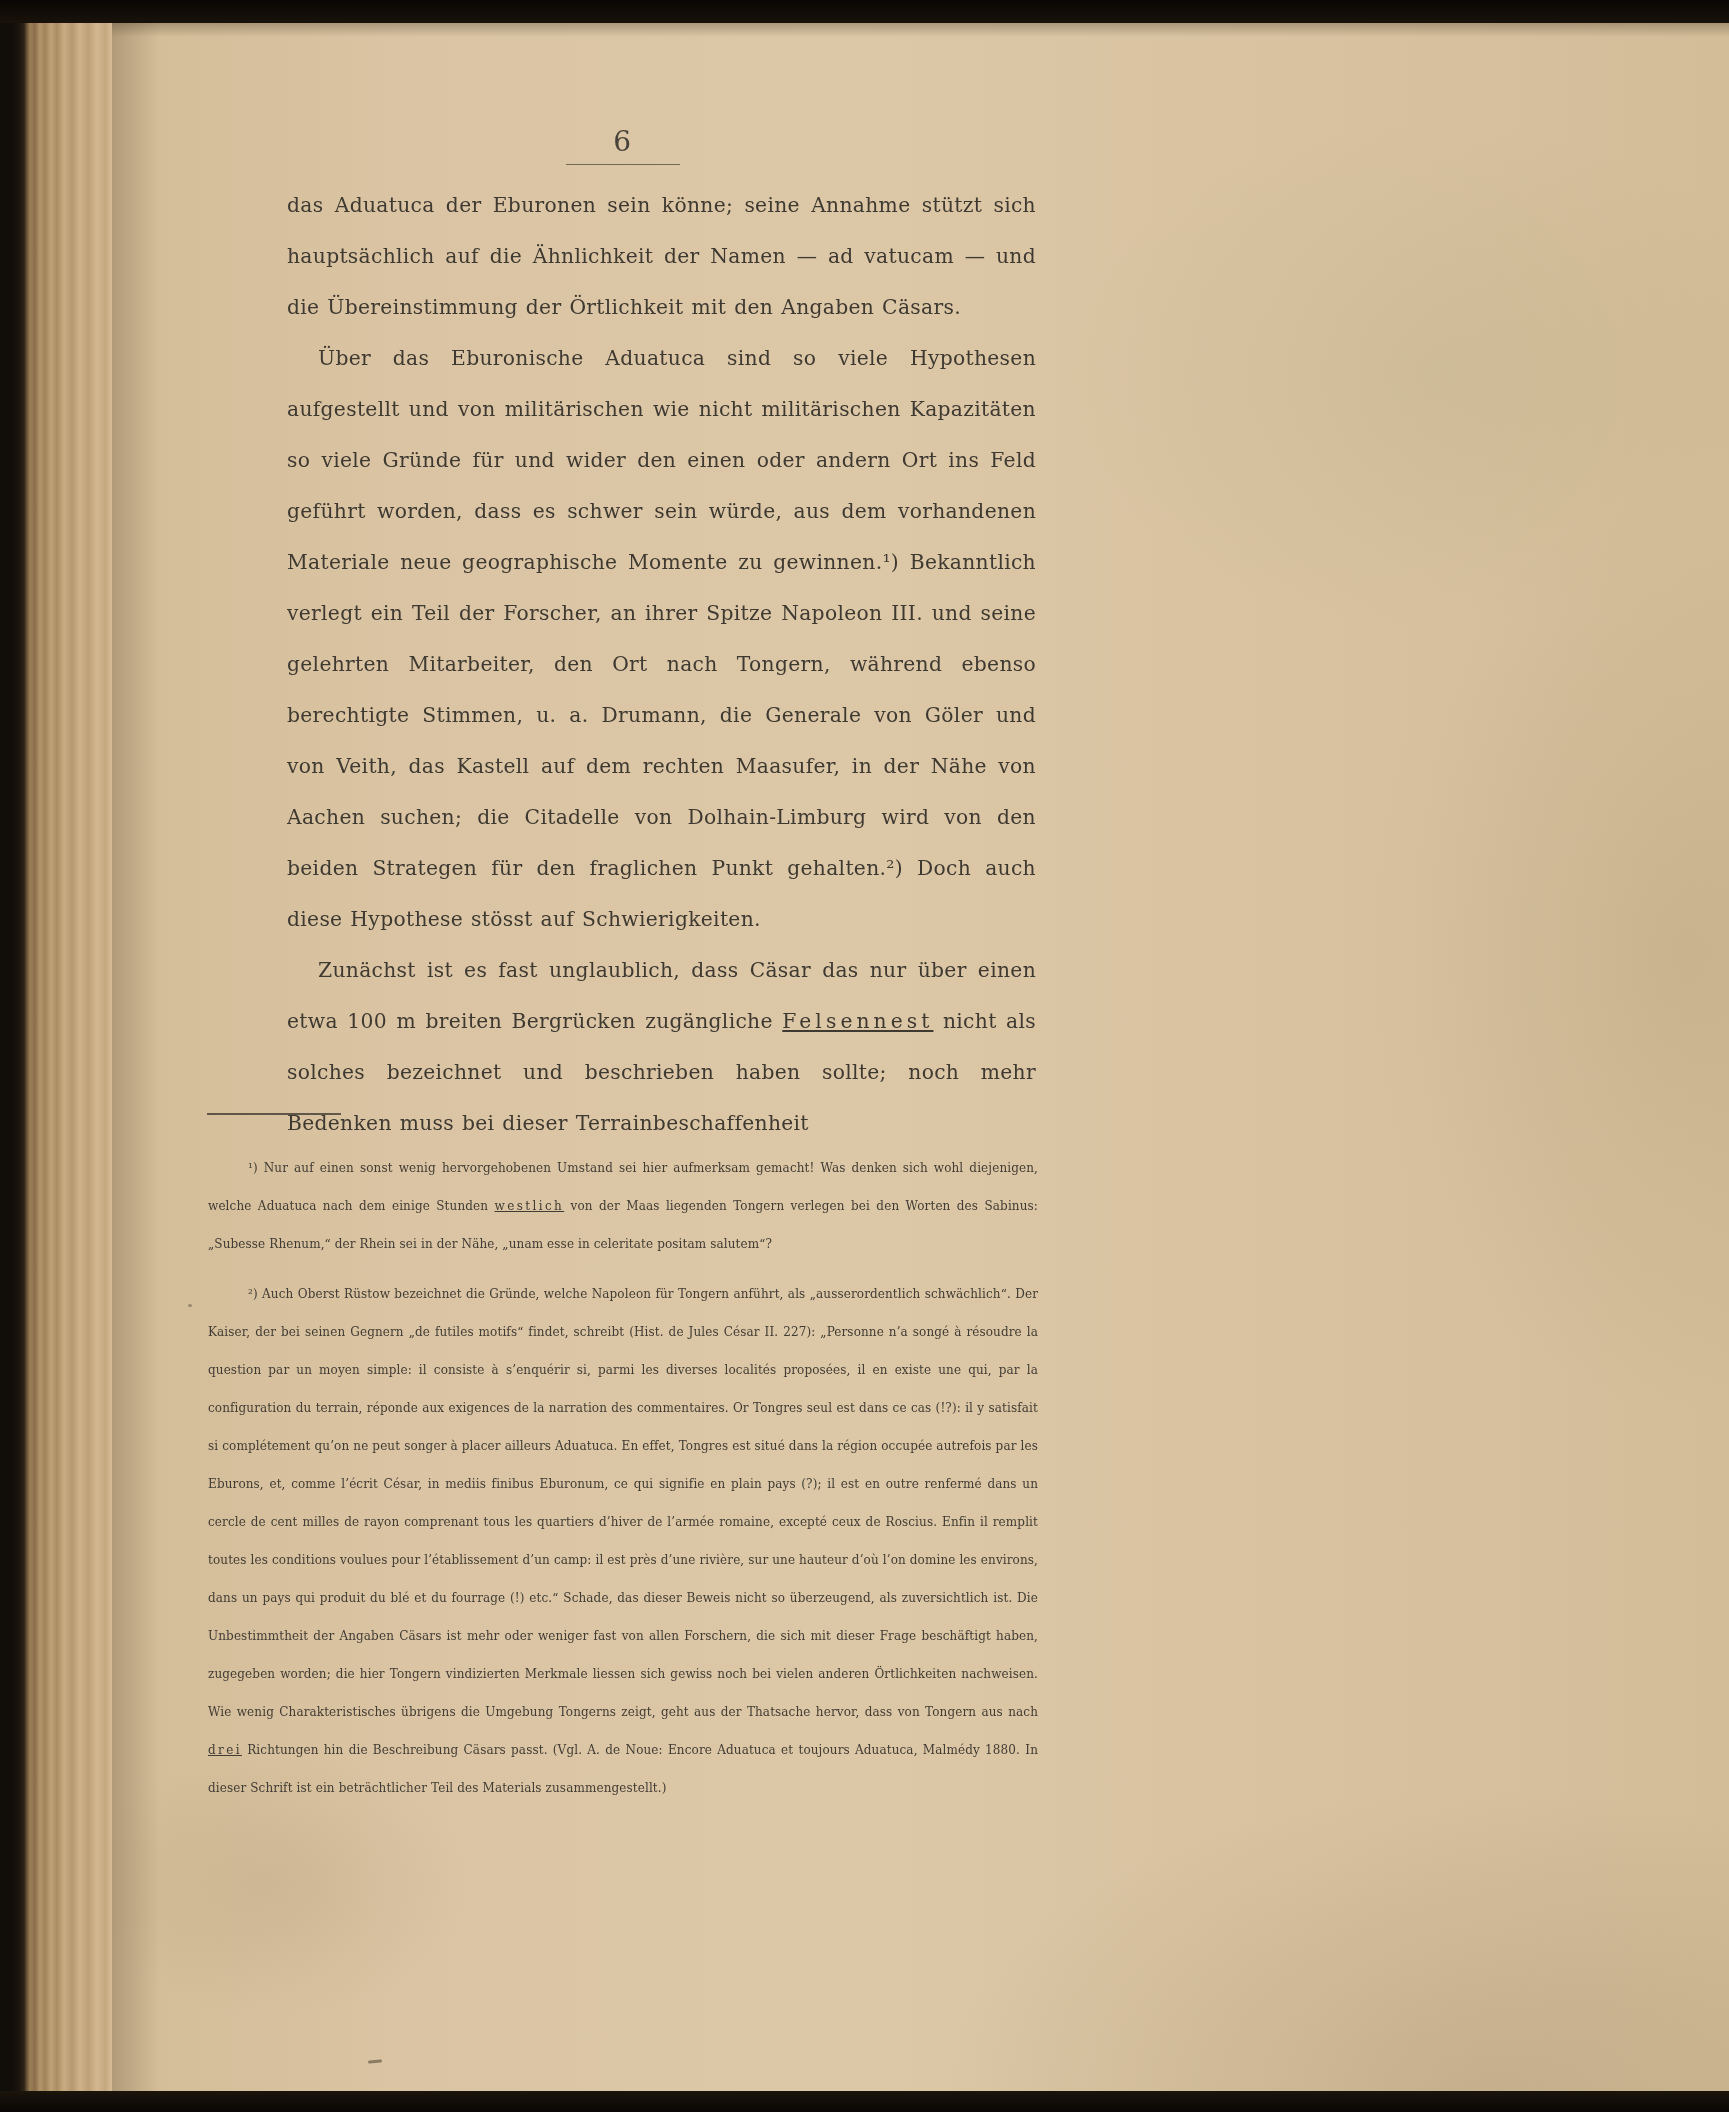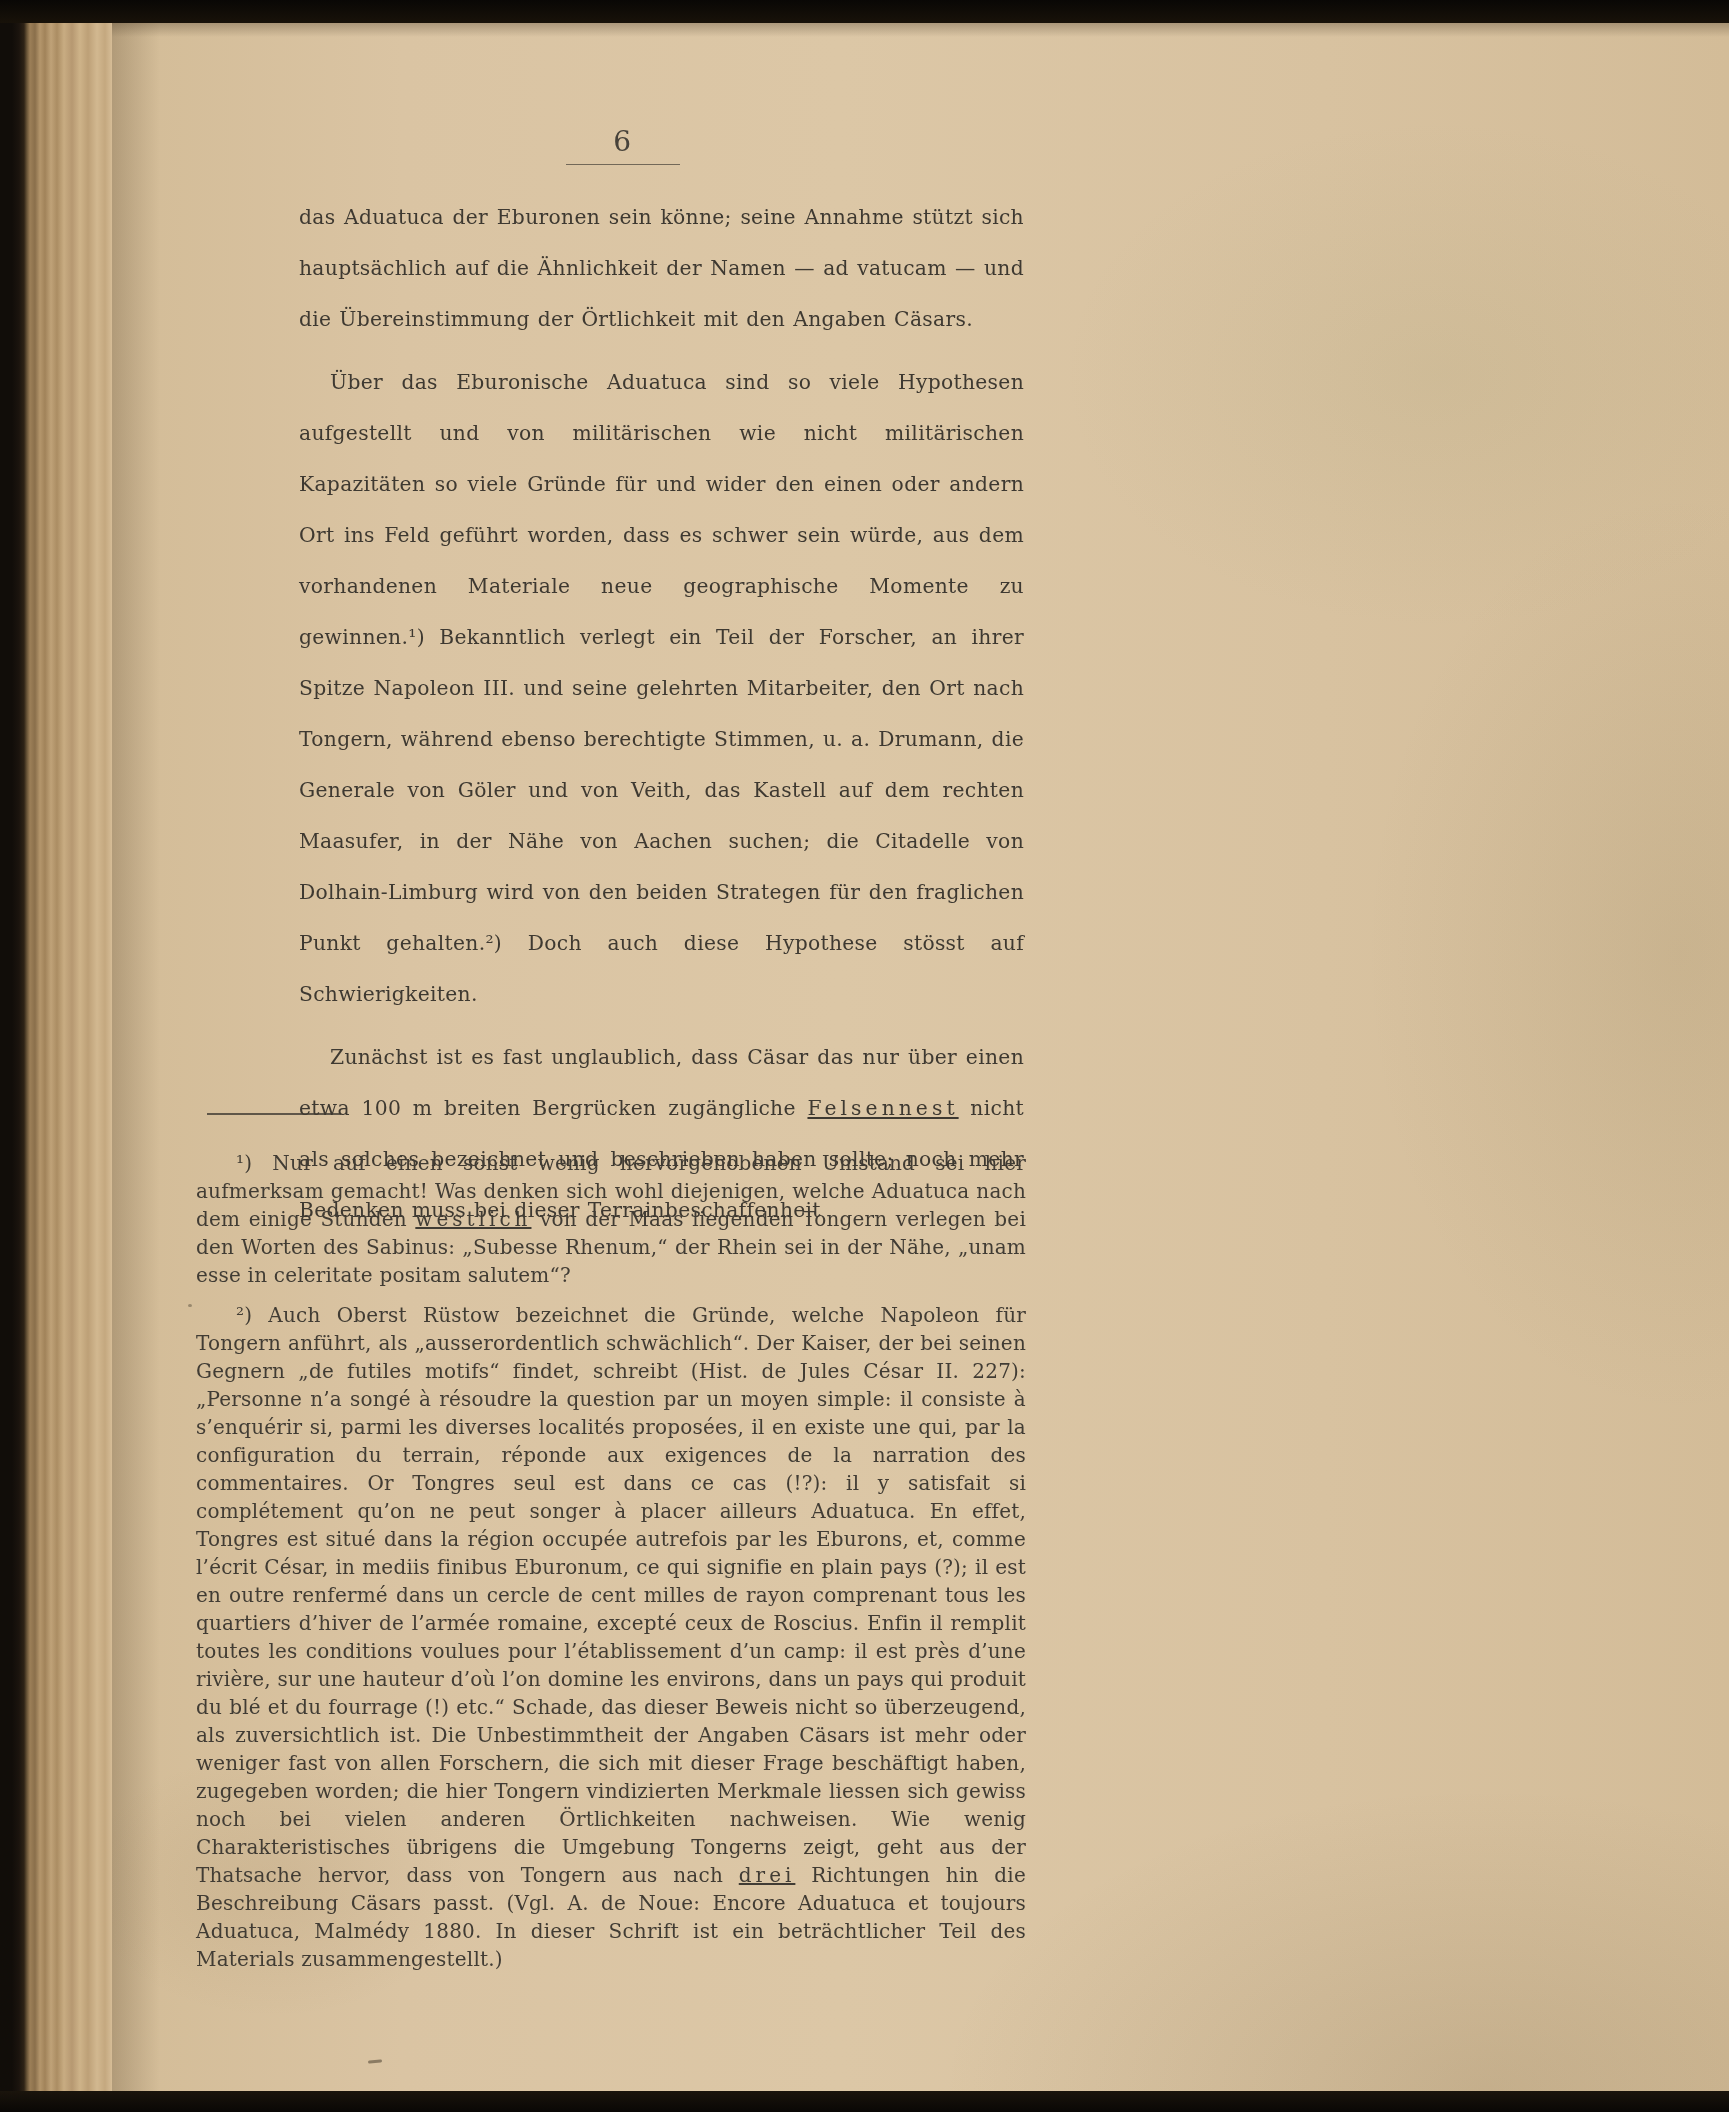--- a/index.html
+++ b/index.html
@@ -54,31 +54,31 @@
   .pagenum-rule {
     width: 114px; border-top: 1.7px solid rgba(70,64,55,0.7);
     margin: 6px auto 0;
   }
 
   .body-text {
     position: absolute; left: 175px; top: 157px; width: 749px;
     font-size: 20.3px; line-height: 51px; text-align: justify;
     color: #3e3931; letter-spacing: 0.015em; word-spacing: 0.06em;
   }
-  .body-text p { margin: 12px; }
+  .body-text p { margin: 0; }
   .body-text p.indent { text-indent: 31px; }
 
   .fn-rule {
     position: absolute; left: 95px; top: 1090px; width: 134px;
     border-top: 2.6px solid rgba(62,57,49,0.78);
   }
 
   .footnotes {
-    position: absolute; left: 84px; top: 1126px; width: 830px;
-    font-size: 20px; line-height: 28px; text-align: justify;
+    position: absolute; left: 96px; top: 1126px; width: 830px;
+    font-size: 12px; line-height: 38px; text-align: justify;
     color: #413c34; letter-spacing: 0.01em;
   }
   .footnotes p { margin: 0 0 12px 0; text-indent: 40px; }
 
   .sperr { letter-spacing: 0.2em; text-decoration: underline; }
 
   .mark-dash {
     position: absolute; left: 256px; top: 2037px; width: 14px; height: 2.6px;
     background: rgba(75,64,48,0.55); transform: rotate(-6deg); border-radius: 1.7px;
   }

